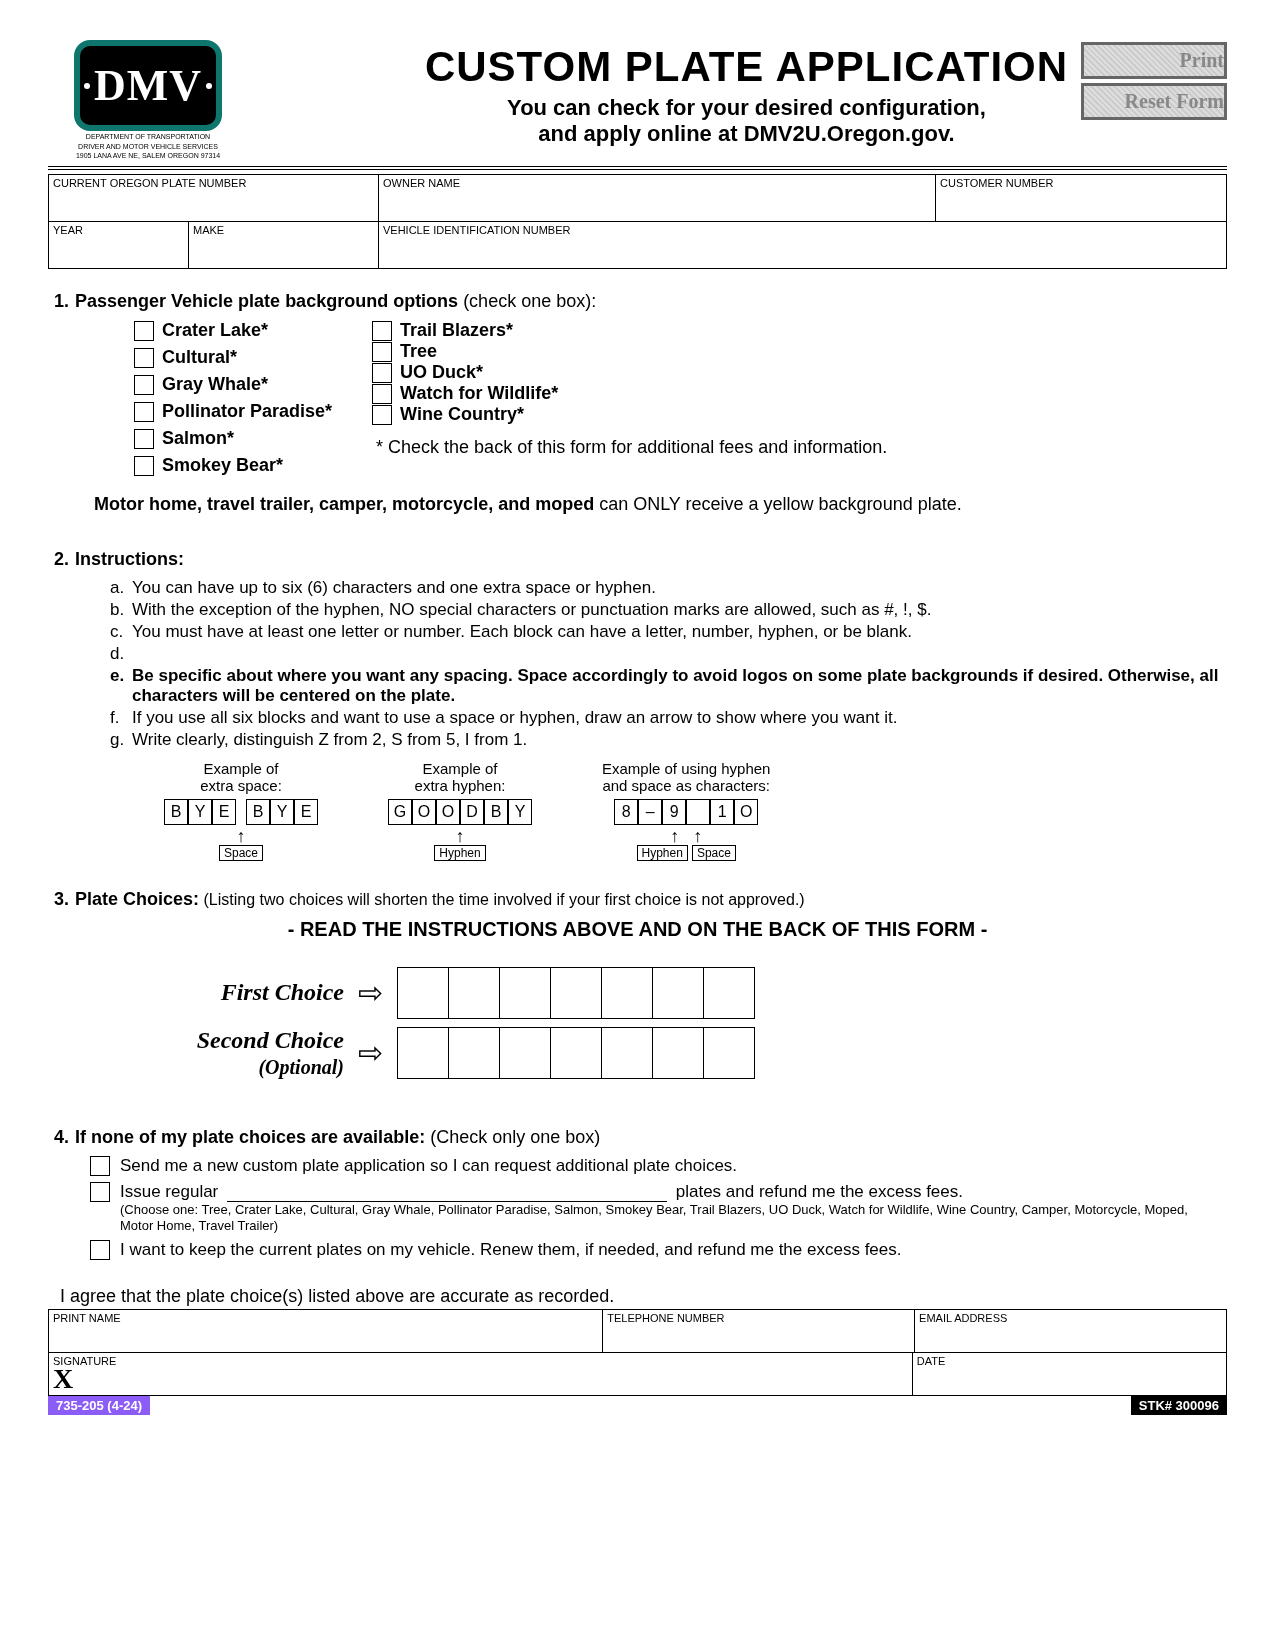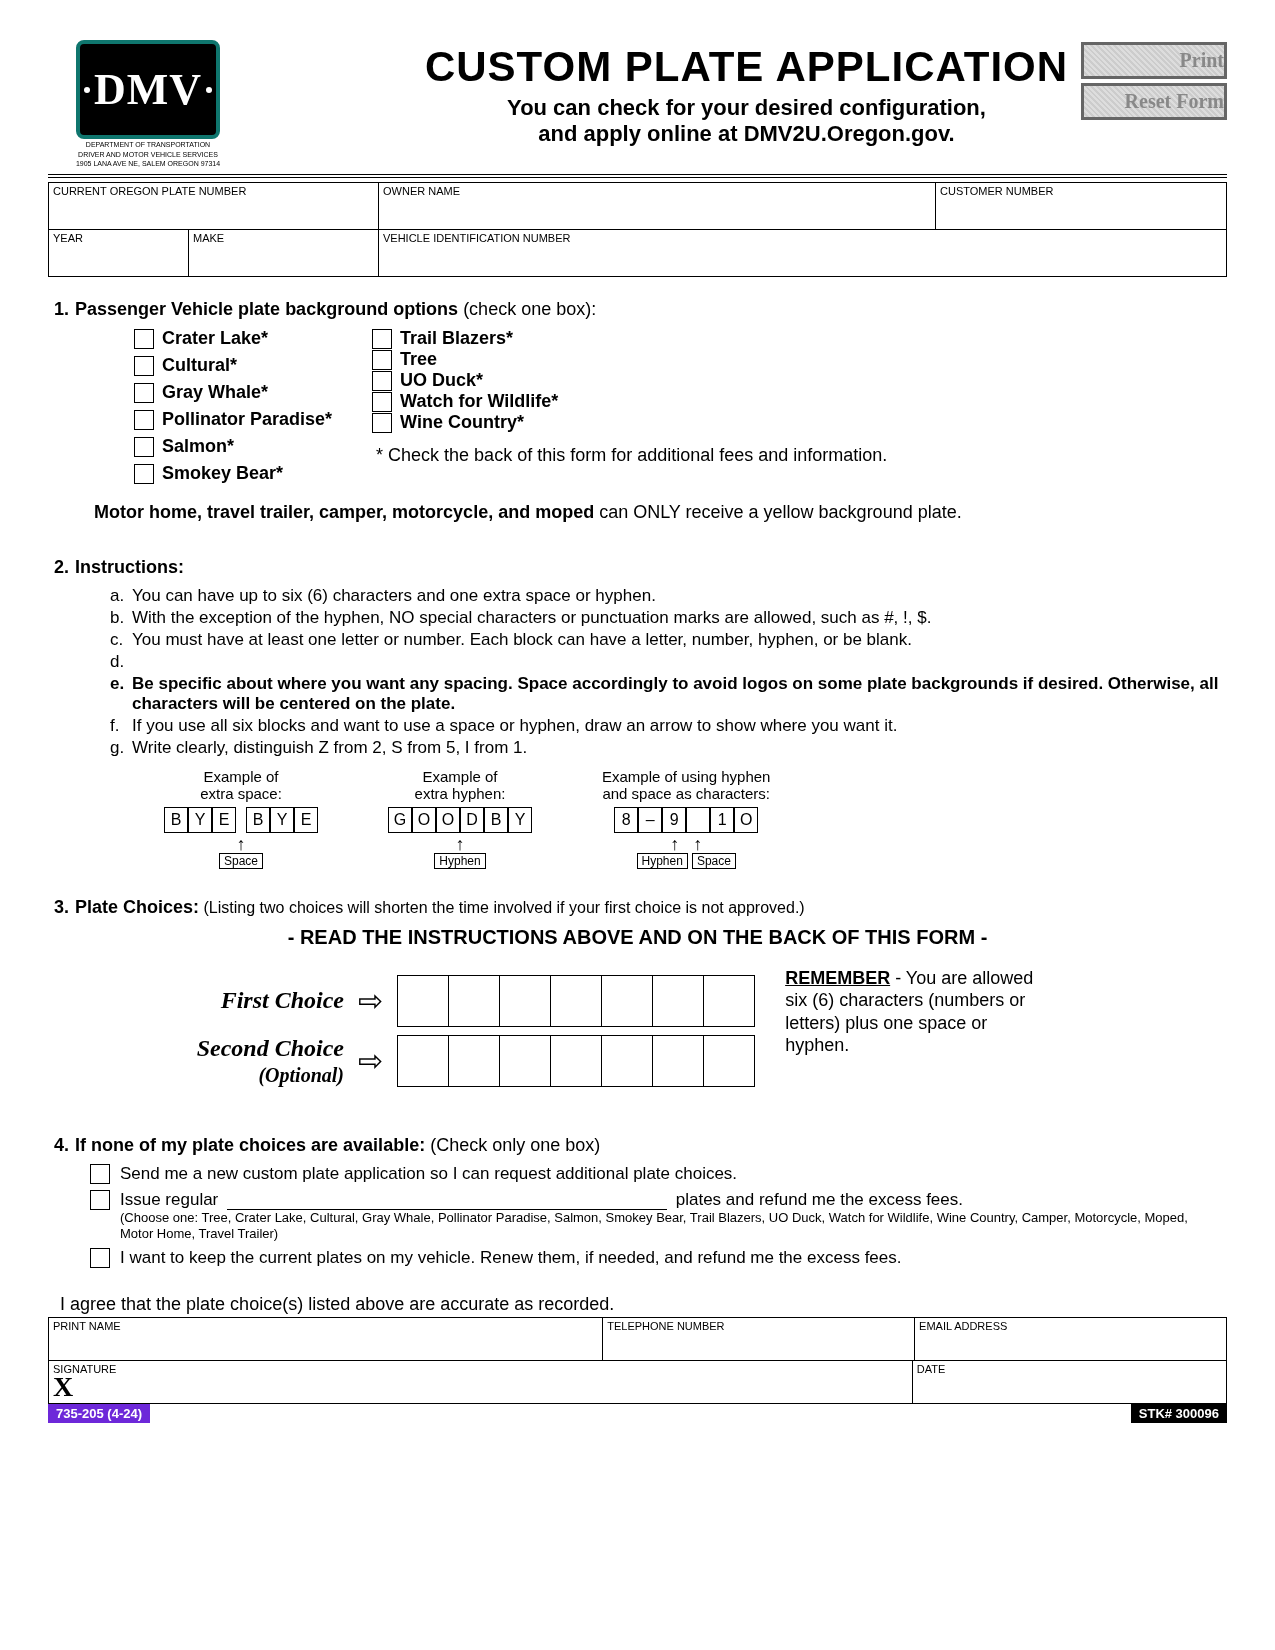--- a/index.html
+++ b/index.html
@@ -1,21 +1,21 @@
 <!DOCTYPE html>
 <html><head>
 <meta charset="utf-8">
 <style>
 body{margin:0;padding:0;font-family:Arial,Helvetica,sans-serif;background:#fff;color:#000}
 .page{width:1275px;height:1650px;position:relative;box-sizing:border-box;padding:40px 48px}
 .top-buttons{position:absolute;top:42px;right:48px;display:flex;flex-direction:column;gap:4px}
 .btn{width:140px;padding:4px 0;text-align:right;font:bold 20px Georgia,serif;color:#888;border:3px solid #666;background:repeating-linear-gradient(45deg,#ddd,#ddd 2px,#ccc 2px,#ccc 4px)}
 .header-row{display:flex;align-items:flex-start;gap:18px;border-bottom:4px double #000;padding-bottom:6px}
 .logo-box{display:flex;flex-direction:column;align-items:center;width:200px}
-.dmv-frame{border:4px solid #0f766e;border-radius:8px;padding:20px 14px;background:#000;color:#fff;font:bold 44px Georgia,serif;letter-spacing:1px;position:relative}
+.dmv-frame{border:6px solid #0f766e;border-radius:16px;padding:14px 14px;background:#000;color:#fff;font:bold 44px Georgia,serif;letter-spacing:1px;position:relative}
 .dmv-frame:before,.dmv-frame:after{content:"";position:absolute;width:6px;height:6px;background:#fff;border-radius:50%;top:50%;transform:translateY(-50%)}
 .dmv-frame:before{left:4px}.dmv-frame:after{right:4px}
 .logo-sub{font:7px Arial;color:#000;text-align:center;margin-top:2px;line-height:1.1}
 .title-block{flex:1;text-align:center}
 .main-title{font:bold 42px Arial;letter-spacing:1px;margin:3px}
 .sub-title{font:bold 22px Arial;margin:4px 0 0}
 .sub-title2{font:bold 22px Arial;margin:0}
 .field-grid{border:1px solid #000;margin-top:4px}
 .field-row{display:flex;border-bottom:1px solid #000}
 .field-row:last-child{border-bottom:none}
@@ -62,21 +62,21 @@
 .blank-line{display:inline-block;border-bottom:1px solid #000;width:440px;height:16px;vertical-align:bottom;margin:0 4px}
 .sec4-sub{font:13px Arial;margin-left:30px;line-height:1.2}
 .agree{font:18px Arial;margin:26px 0 2px 6px}
 .sig-grid{border:1px solid #000}
 .sig-row{display:flex;border-bottom:1px solid #000}
 .sig-row:last-child{border-bottom:none}
 .sig-cell{border-right:1px solid #000;padding:2px 4px;min-height:42px;box-sizing:border-box;position:relative}
 .sig-cell:last-child{border-right:none}
 .sig-x{font:bold 28px Georgia,serif;position:absolute;bottom:0;left:4px}
 .footer-bar{display:flex;margin-top:0}
-.footer-left{background:#6d28d9;color:#fff;font:bold 13px Arial;padding:2px 8px}
+.footer-left{background:#8b5cf6;color:#fff;font:bold 13px Arial;padding:2px 8px}
 .footer-right{background:#000;color:#fff;font:bold 13px Arial;padding:2px 8px;margin-left:auto}
 </style>
 </head>
 <body>
 
 <div class="page">
   <div class="top-buttons">
     <div class="btn">Print</div>
     <div class="btn">Reset Form</div>
   </div>
@@ -282,21 +282,20 @@
               <div class="char-cell"></div>
               <div class="char-cell"></div>
               <div class="char-cell"></div>
               <div class="char-cell"></div>
               <div class="char-cell"></div>
               <div class="char-cell"></div>
               <div class="char-cell"></div>
             </div>
         </div>
       </div>
-      <div class="remember"><b>REMEMBER</b><span> - You are allowed six (6) characters (numbers or letters) plus one space or hyphen.</span></div>
     </div>
 
     <div class="sec-head" style="margin-top:40px"><span class="num">4.</span><span>If none of my plate choices are available:</span><span class="light"> (Check only one box)</span></div>
     <div class="sec4-opts">
       <div class="sec4-row">
           <div class="cb"></div>
           <div>Send me a new custom plate application so I can request additional plate choices.</div>
         </div>
       <div class="sec4-row">
           <div class="cb"></div>

